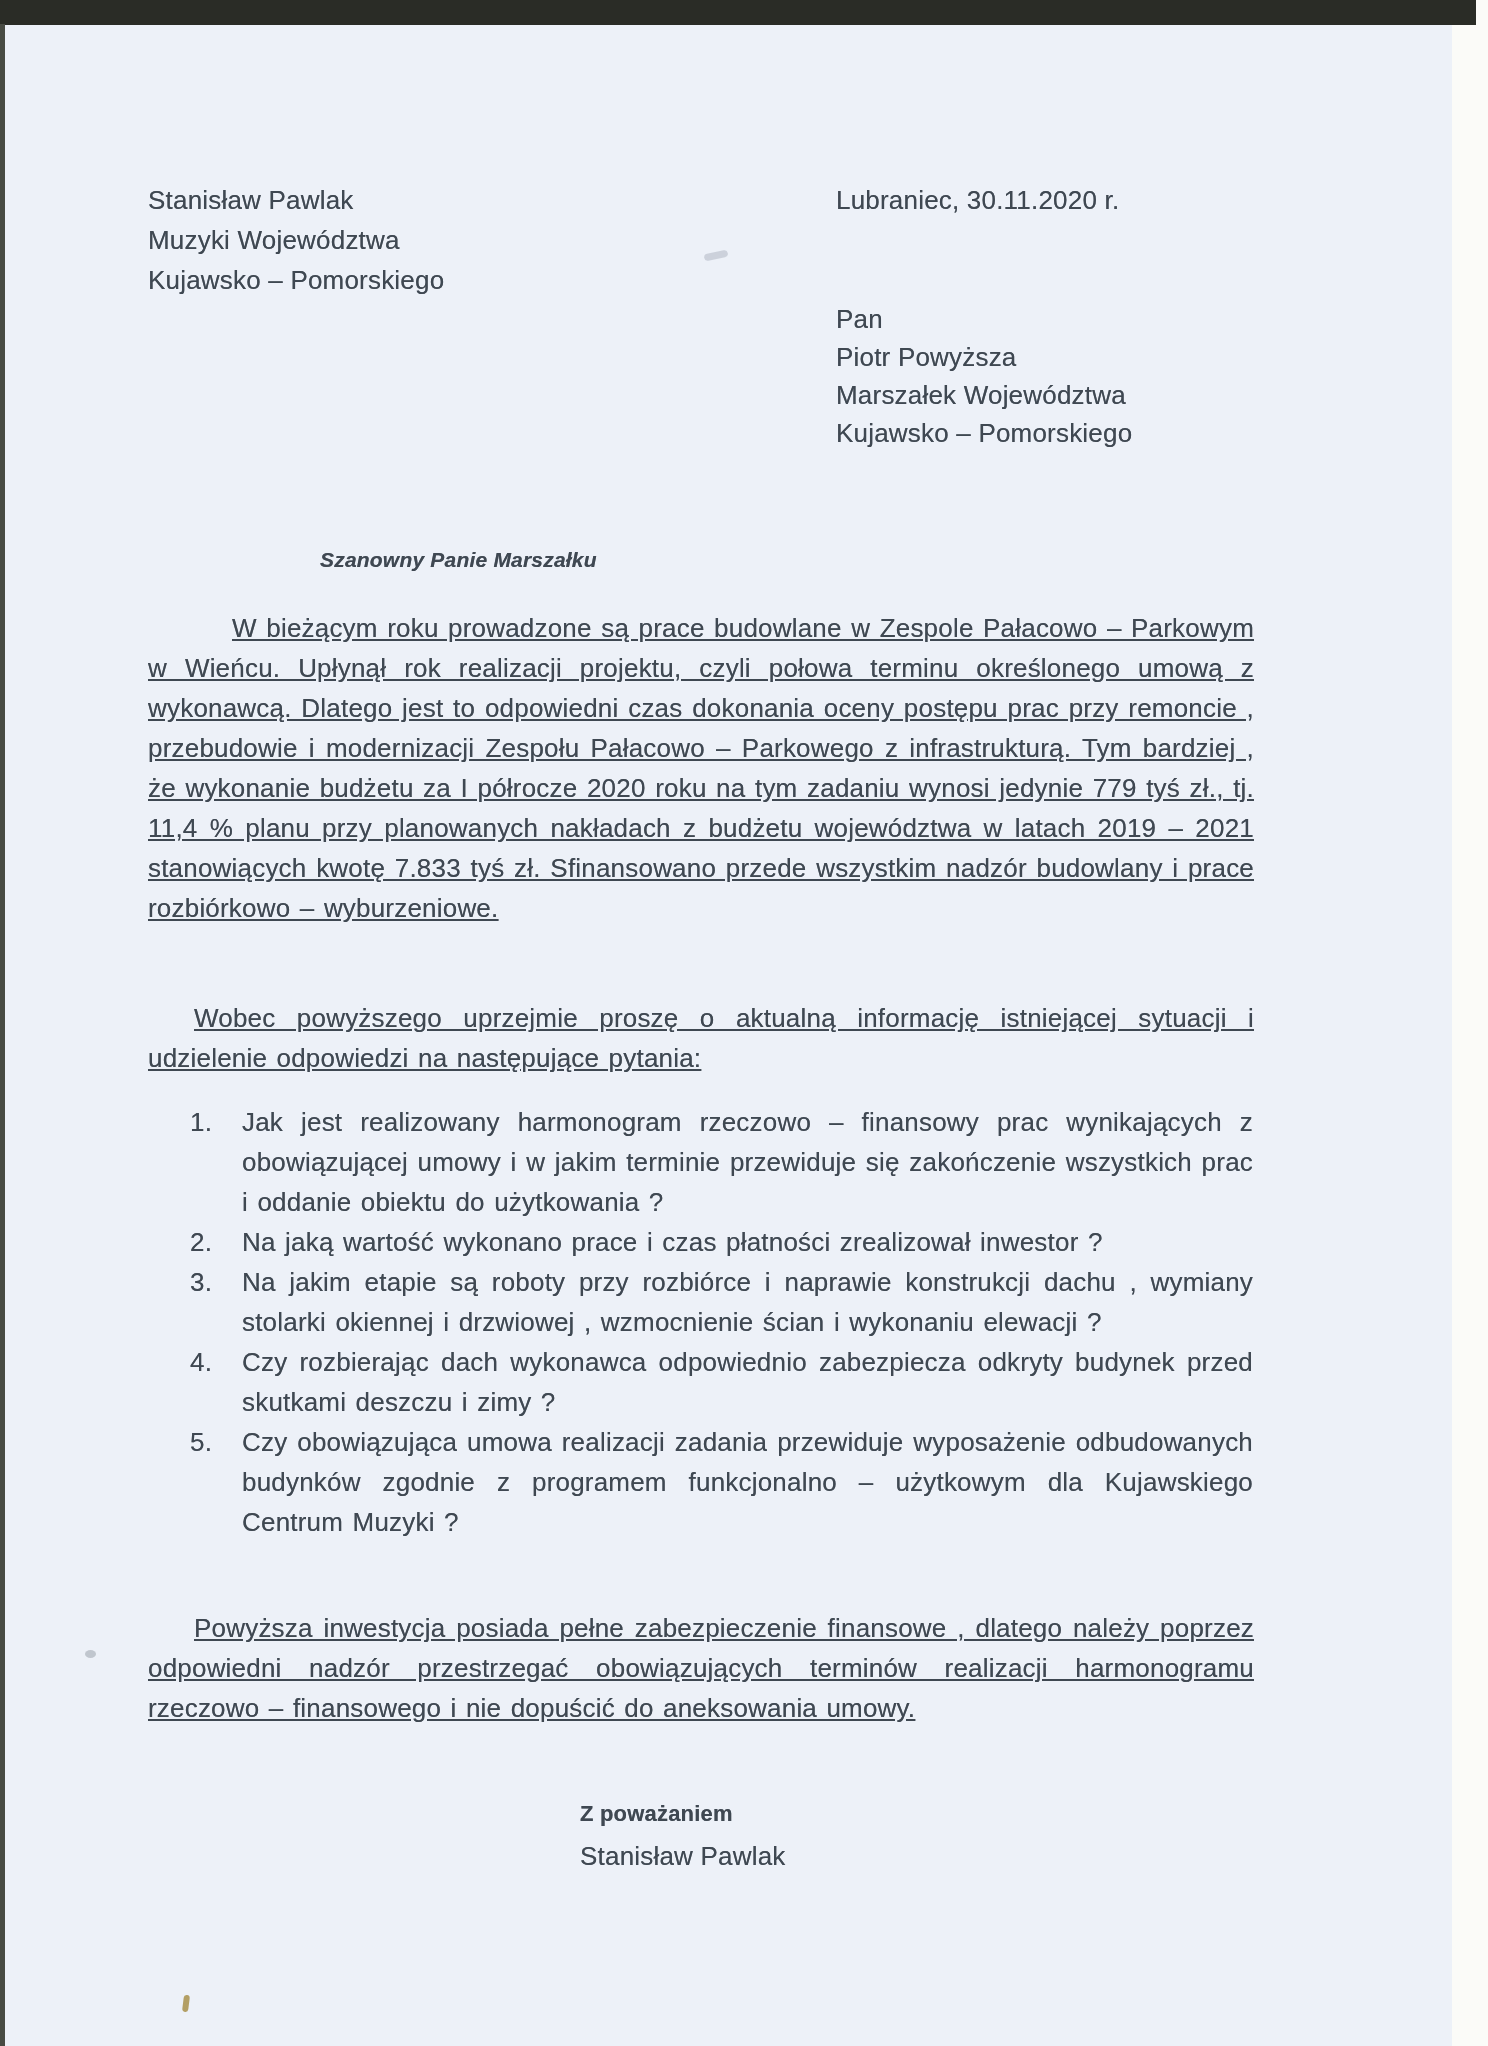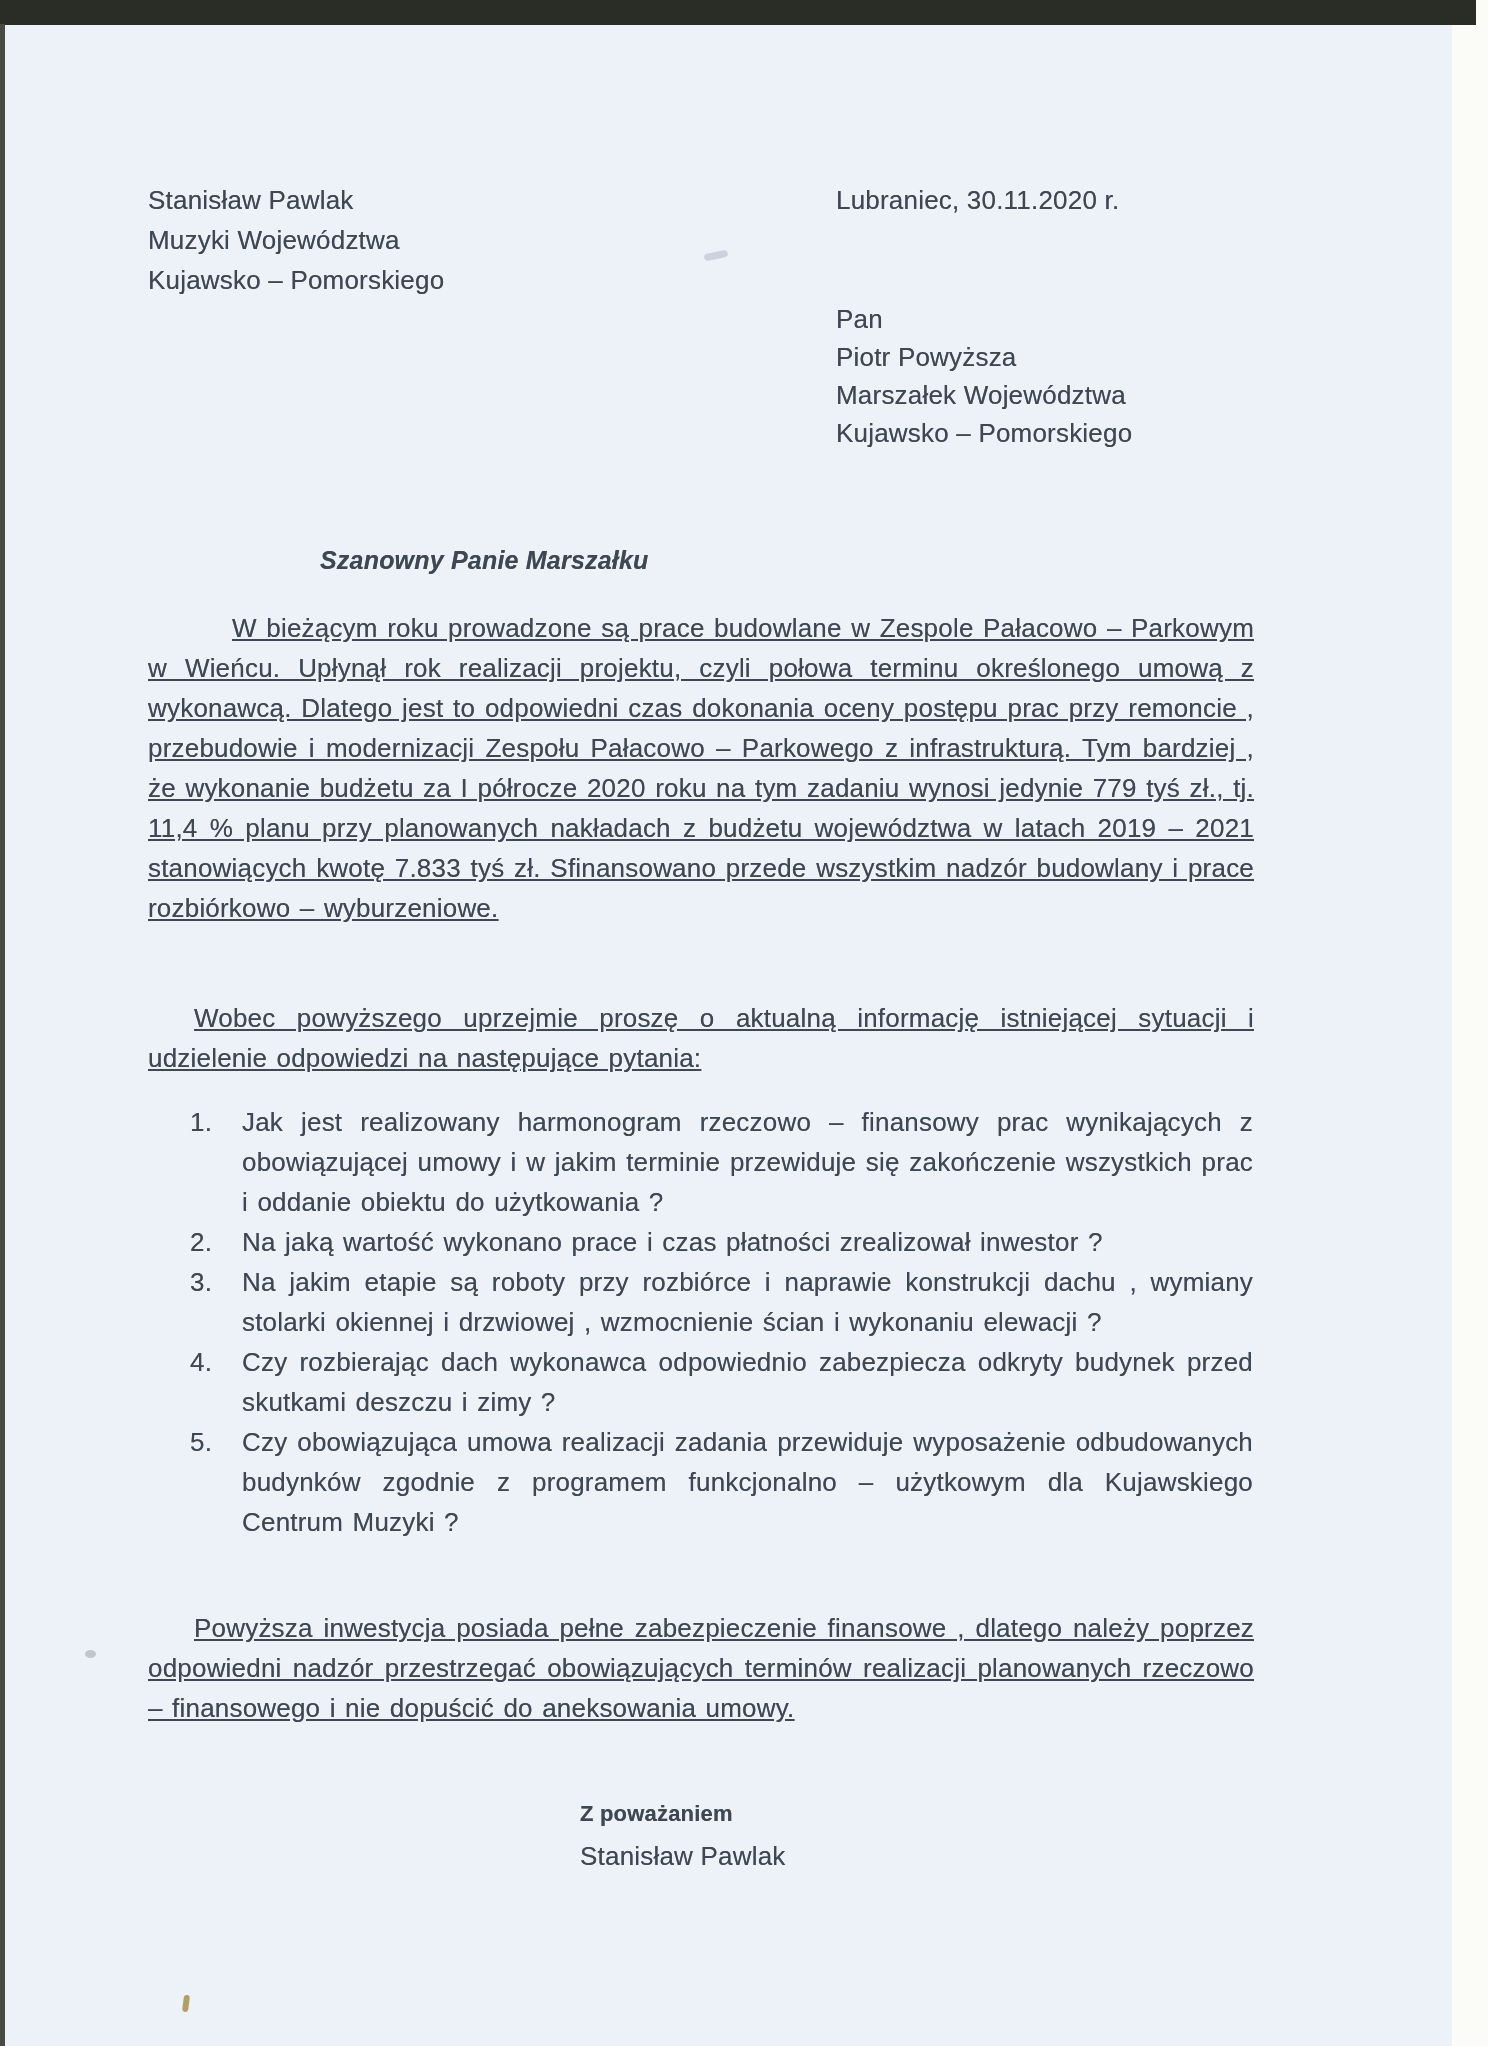--- a/index.html
+++ b/index.html
@@ -14,21 +14,21 @@
   .right-strip{position:absolute;left:1452px;top:0;width:36px;height:2046px;background:#fbfbf8;}
   .top-bar{position:absolute;left:0;top:0;width:1476px;height:25px;background:#2a2c26;}
   .left-edge{position:absolute;left:0;top:24px;width:5px;height:2022px;background:#484b43;}
 
   
   .txt{position:absolute;font-size:26px;line-height:40px;letter-spacing:.2px;
        text-shadow:0 0 .6px rgba(63,72,82,.65);}
   .sender{left:148px;top:180px;}
   .dateline{left:836px;top:180px;}
   .recipient{left:836px;top:300px;line-height:38px;}
-  .salutation{left:320px;top:540px;font-weight:bold;font-style:italic;font-size:25px;}
+  .salutation{left:320px;top:540px;font-weight:bold;font-style:italic;font-size:21px;}
   .body-par{left:148px;width:1106px;text-align:justify;word-spacing:2px;text-decoration:underline;}
   .p1{top:608px;text-indent:84px;}
   .p2{top:998px;text-indent:46px;}
   .closing{top:1608px;text-indent:46px;}
   .qlist{left:190px;top:1102px;width:1063px;}
   .qitem{display:flex;align-items:flex-start;}
   .qnum{width:52px;flex:0 0 52px;}
   .qtext{flex:1 1 auto;text-align:justify;word-spacing:2px;}
   .signoff{left:580px;top:1792px;line-height:43px;}
   .signoff .phrase{font-weight:bold;font-size:22px;}
@@ -85,21 +85,21 @@
   <div class="qitem">
     <span class="qnum">4.</span>
     <span class="qtext">Czy rozbierając dach wykonawca odpowiednio zabezpiecza odkryty budynek przed skutkami deszczu i zimy ?</span>
   </div>
   <div class="qitem">
     <span class="qnum">5.</span>
     <span class="qtext">Czy obowiązująca umowa realizacji zadania przewiduje wyposażenie odbudowanych budynków zgodnie z programem funkcjonalno – użytkowym dla Kujawskiego Centrum Muzyki ?</span>
   </div>
 </div>
 
-<div class="txt body-par closing">Powyższa inwestycja posiada pełne zabezpieczenie finansowe , dlatego należy poprzez odpowiedni nadzór przestrzegać obowiązujących terminów realizacji planowanych rzeczowo – finansowego i nie dopuścić do aneksowania umowy.</div>
+<div class="txt body-par closing">Powyższa inwestycja posiada pełne zabezpieczenie finansowe , dlatego należy poprzez odpowiedni nadzór przestrzegać obowiązujących terminów realizacji harmonogramu rzeczowo – finansowego i nie dopuścić do aneksowania umowy.</div>
 
 <div class="txt signoff">
   <div class="phrase">Z poważaniem</div>
   <div>Stanisław Pawlak</div>
 </div>
 
 <div class="speck-yellow"></div>
 <div class="speck-gray-a"></div>
 <div class="speck-gray-b"></div>
 

